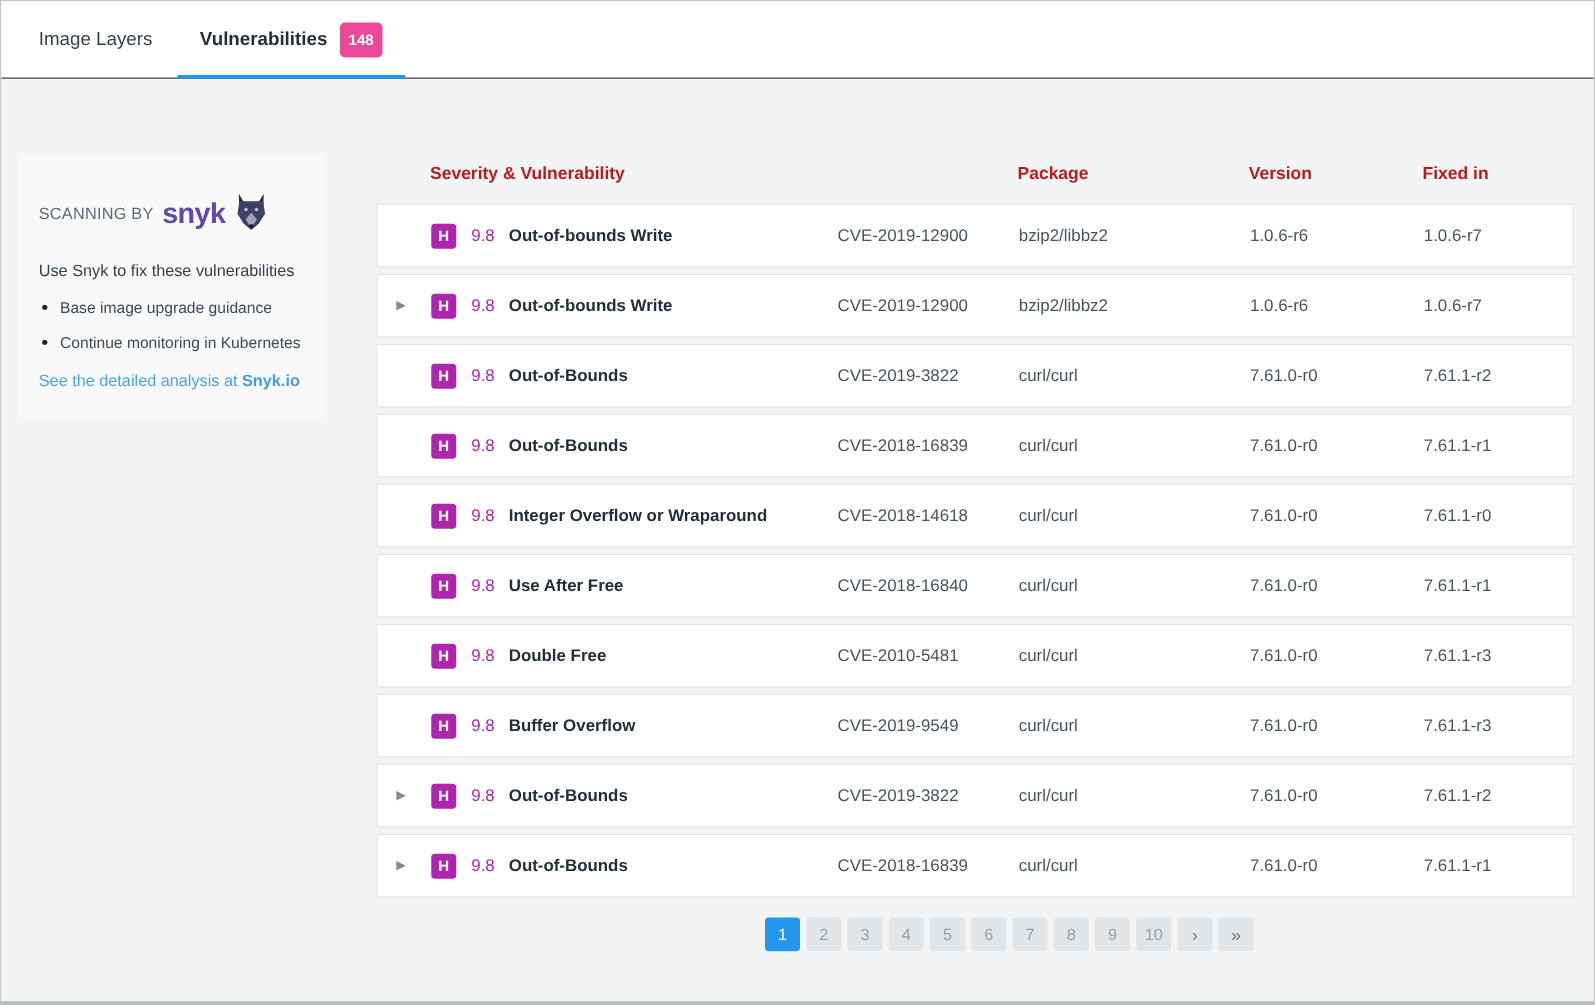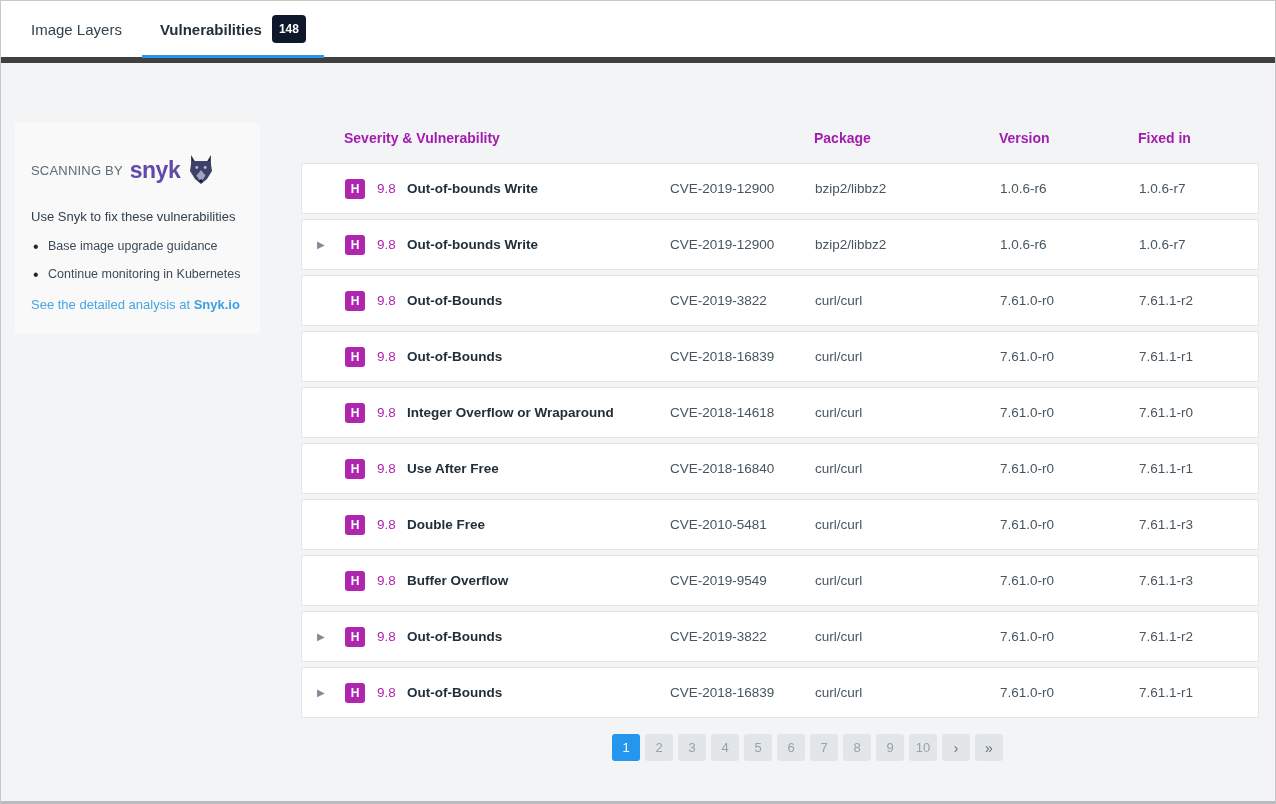--- a/index.html
+++ b/index.html
@@ -11,35 +11,35 @@
   .page {
     position:relative; width:1276px; height:804px; overflow:hidden;
     background:#f3f4f5;
     border:1px solid #c8c8c8;
     border-bottom:3px solid #b9bcbd;
   }
 
   
   .topbar {
     position:relative; height:62px; background:#fff;
-    border-bottom:6px solid #404040;
+    border-bottom:1px solid #404040;
     display:flex; align-items:stretch;
   }
   .tab {
     display:flex; align-items:center; height:100%;
     font-size:15px; color:#32424e; cursor:pointer; position:relative;
   }
   .tab-image-layers { margin-left:30px; }
   .tab-vulns { margin-left:20px; padding:0 18px; font-weight:bold; color:#222f3a; }
   .tab-vulns::after {
     content:""; position:absolute; left:0; right:0; bottom:-1px;
     height:3px; background:#2496ed;
   }
   .count-badge {
-    margin-left:10px; background:#0f172a; color:#fff;
+    margin-left:10px; background:#ec4899; color:#fff;
     font-size:12px; font-weight:bold; line-height:1;
     padding:8px 7px; border-radius:4px;
   }
 
   
   .sidebar-card {
     position:absolute; left:14px; top:122px; width:245px;
     background:#f9f9fa; padding:32px 18px 22px 16px;
   }
   .scanning-row { display:flex; align-items:center; }
@@ -58,21 +58,21 @@
   .sb-bullets li::before {
     content:"•"; position:absolute; left:2px; top:-2px;
     font-size:16px; color:#1d2a33;
   }
   .sb-link { margin-top:14px; font-size:13px; color:#49a4e2; cursor:pointer; }
   .sb-link .link-strong { font-weight:bold; color:#3f9ee0; text-decoration:none; }
 
   
   .main { position:absolute; left:300px; top:112px; width:958px; }
   .thead { display:flex; align-items:center; height:50px; }
-  .th { font-size:14px; font-weight:bold; color:#a21caf; }
+  .th { font-size:14px; font-weight:bold; color:#b91c1c; }
   .th-sev { width:368px; padding-left:43px; }
   .th-pkg { width:185px; }
   .th-ver { width:139px; }
   .th-fix { flex:1; }
   .th-cve { width:145px; }
 
   .row {
     display:flex; align-items:center; height:51px; margin-bottom:5px;
     background:#fff; border:1px solid #e4e5e7; border-radius:2px;
     cursor:pointer;

